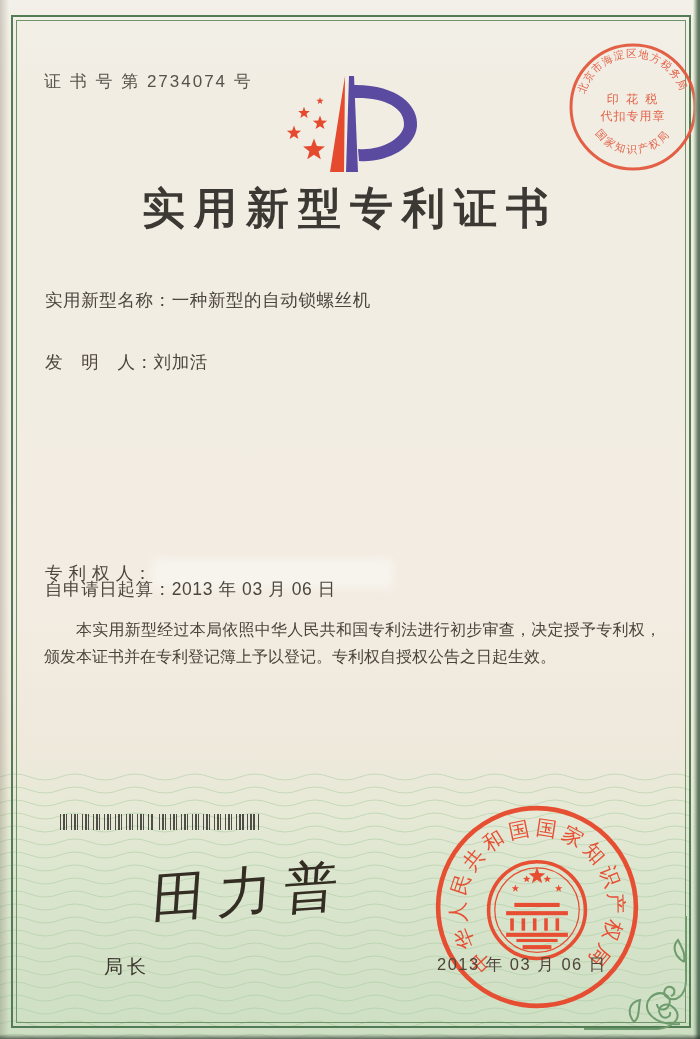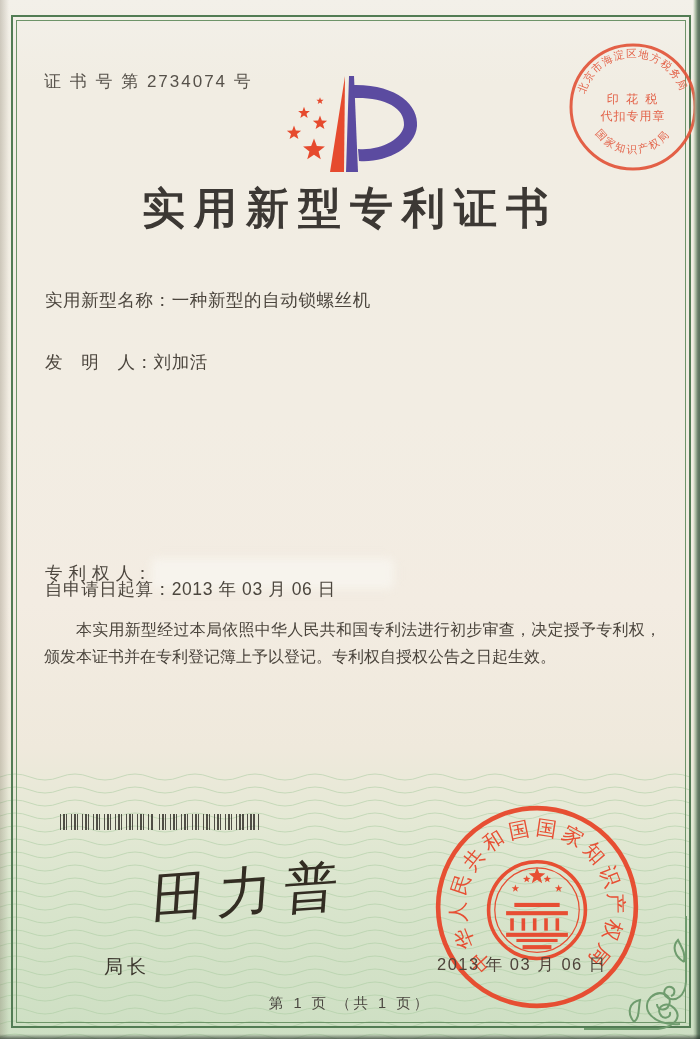--- a/index.html
+++ b/index.html
@@ -173,21 +173,20 @@
       <rect x="107" y="111" width="3.5" height="12"></rect>
       <rect x="118" y="111" width="3.5" height="12"></rect>
       <rect x="70" y="125" width="60" height="4"></rect>
       <rect x="80" y="131" width="40" height="3"></rect>
       <rect x="86" y="137" width="28" height="4"></rect>
     </g>
   </svg>
 
   <div class="seal-date">2013 年 03 月 06 日</div>
 
-  <div class="footer">第 1 页 （共 1 页）</div>
 
   <svg class="svg-abs flourish" width="118" height="124" viewBox="0 0 118 124">
     <g fill="none" stroke="#6f9c6e" stroke-width="2">
       <path d="M6,119 H80 C98,117 104,106 96,98 C89,91 78,96 82,104 C85,110 93,108 92,102"></path>
       <path d="M108,6 V72 C107,86 98,92 90,88 C83,84 87,75 93,77 C98,79 97,85 93,86"></path>
       <path d="M102,114 C74,116 62,98 73,87 C82,79 95,85 91,95 C88,102 79,100 79,94"></path>
       <path d="M56,112 C48,102 52,92 62,90 C60,100 62,107 56,112"></path>
       <path d="M106,52 C96,46 94,36 100,30 C104,38 108,44 106,52"></path>
     </g>
   </svg>

